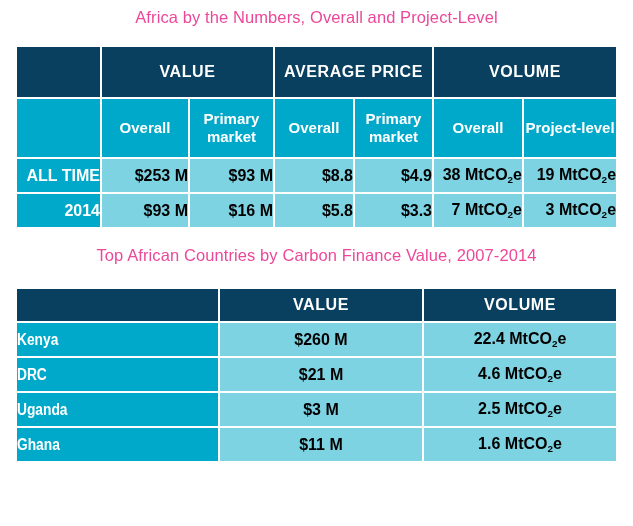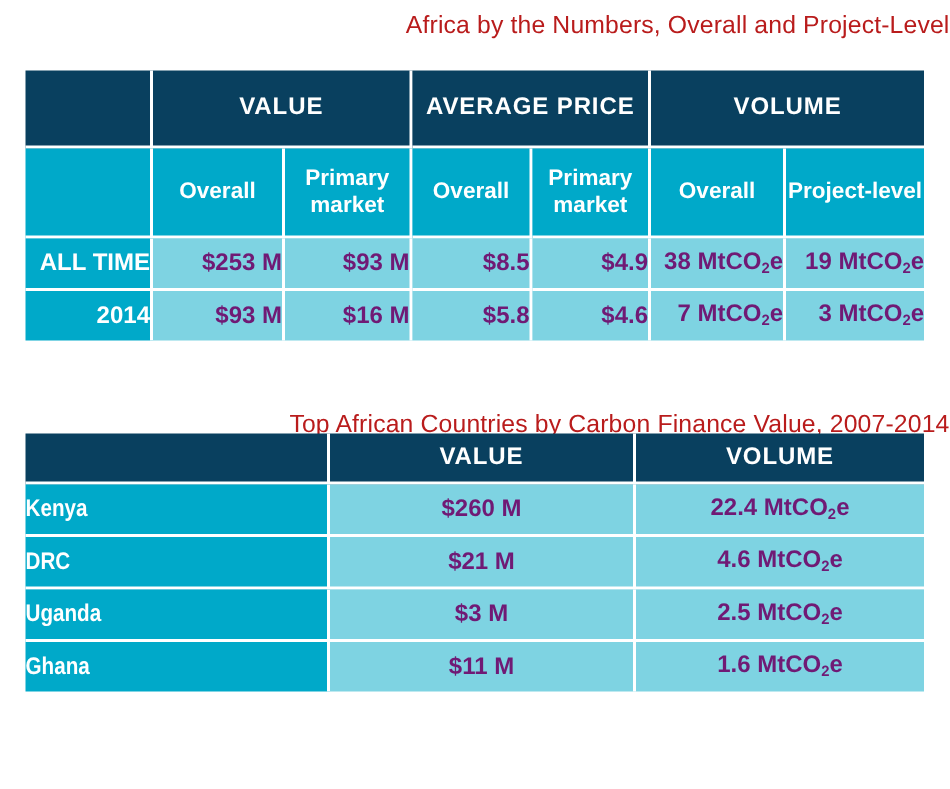--- a/index.html
+++ b/index.html
@@ -20,30 +20,30 @@
     width: 633px;
     height: 526px;
     background: #ffffff;
   }
 
   
   .chart-title {
     position: absolute;
     left: 0;
     width: 633px;
-    text-align: right;
-    color: #b91c1c;
+    text-align: center;
+    color: #ec4899;
     font-family: "Liberation Sans", sans-serif;
     font-size: 16.5px;
     font-weight: 400;
     letter-spacing: 0.1px;
     white-space: nowrap;
   }
   #title-1 { top: 8px; }
-  #title-2 { top: 274px; }
+  #title-2 { top: 246px; }
 
   
   .data-table {
     position: absolute;
     left: 17px;
     width: 599px;
     border-collapse: separate;
     border-spacing: 0;
     table-layout: fixed;
   }
@@ -83,21 +83,21 @@
     transform: scaleX(0.86);
   }
   .rowlabel {
     font-size: 16px;
     font-weight: 700;
     transform: scaleX(0.86);
   }
   .cellval {
     font-size: 16px;
     font-weight: 700;
-    color: #701a75;
+    color: #000000;
     transform: scaleX(0.86);
   }
   .sub2 {
     font-size: 0.62em;
     vertical-align: -0.28em;
     font-weight: 700;
   }
 
   
   #table-overview { top: 47px; }
@@ -176,21 +176,21 @@
         <td class="c-cyan">
           <span class="rowlabel">ALL TIME</span>
         </td>
         <td class="c-light">
           <span class="cellval">$253 M</span>
         </td>
         <td class="c-light">
           <span class="cellval">$93 M</span>
         </td>
         <td class="c-light">
-          <span class="cellval">$8.5</span>
+          <span class="cellval">$8.8</span>
         </td>
         <td class="c-light">
           <span class="cellval">$4.9</span>
         </td>
         <td class="c-light">
           <span class="cellval"><span>38 MtCO</span><span class="sub2">2</span><span>e</span></span>
         </td>
         <td class="c-light">
           <span class="cellval"><span>19 MtCO</span><span class="sub2">2</span><span>e</span></span>
         </td>
@@ -203,21 +203,21 @@
         <td class="c-light">
           <span class="cellval">$93 M</span>
         </td>
         <td class="c-light">
           <span class="cellval">$16 M</span>
         </td>
         <td class="c-light">
           <span class="cellval">$5.8</span>
         </td>
         <td class="c-light">
-          <span class="cellval">$4.6</span>
+          <span class="cellval">$3.3</span>
         </td>
         <td class="c-light">
           <span class="cellval"><span>7 MtCO</span><span class="sub2">2</span><span>e</span></span>
         </td>
         <td class="c-light">
           <span class="cellval"><span>3 MtCO</span><span class="sub2">2</span><span>e</span></span>
         </td>
       </tr>
     </tbody>
   </table>

